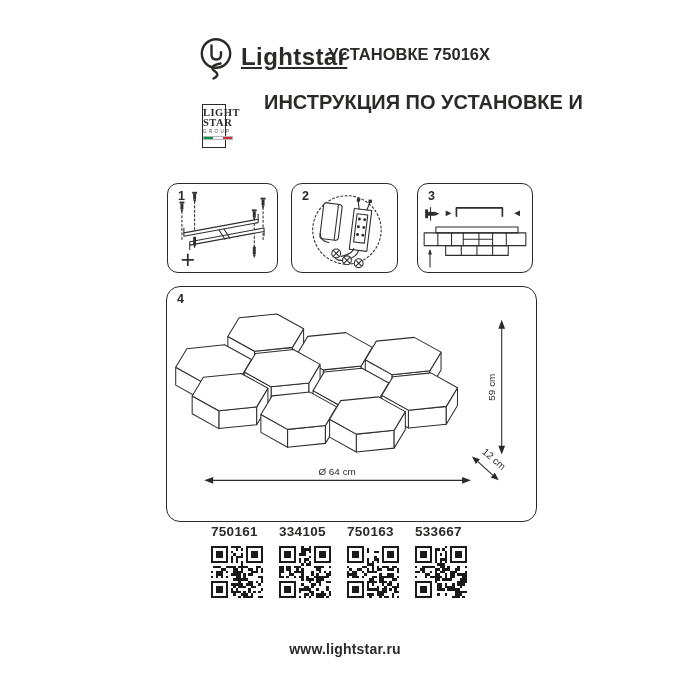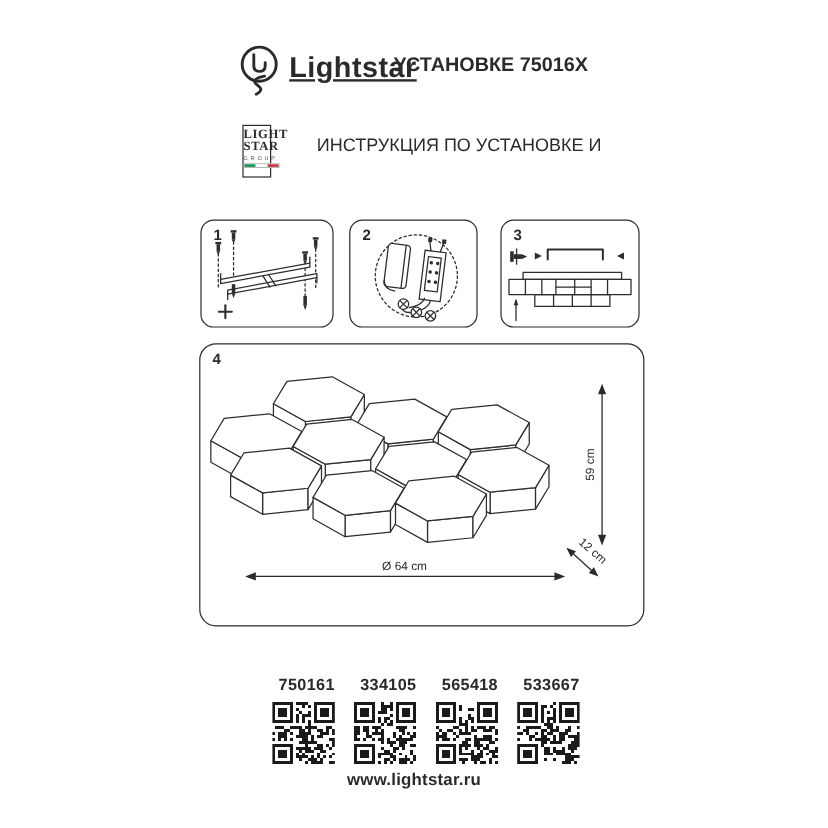--- a/index.html
+++ b/index.html
@@ -15,21 +15,21 @@
                   font-size:16.5px; font-weight:bold; line-height:20px; }
 
   
   .badge { position:absolute; left:202px; top:104px; width:24px; height:44px;
            border:1.2px solid #2b2a29; text-align:center; padding-top:3px; }
   .badge .big { font-family:"Liberation Serif", serif; font-weight:bold; font-size:10.5px; line-height:10px; letter-spacing:0.5px; }
   .badge .small { font-size:4.5px; letter-spacing:2.4px; margin-top:1px; color:#4a4a4a; }
   .badge .flag { display:flex; width:30px; height:4px; margin:2px auto 0; border:0.5px solid #b5b5b5; }
   .badge .flag span { flex:1; }
   .flag-green { background:#009246; } .flag-white { background:#ffffff; } .flag-red { background:#ce2b37; }
-  .heading { position:absolute; left:264px; top:112px; font-size:15px; font-weight:normal; line-height:20px; }
+  .heading { position:absolute; left:264px; top:92px; font-size:20px; font-weight:bold; line-height:20px; }
 
   
   .step-box { position:absolute; top:183px; height:90px; border:1.4px solid #2b2a29; border-radius:11px; background:#fff; }
   #step1 { left:167px; width:111px; }
   #step2 { left:291px; width:107px; }
   #step3 { left:417px; width:116px; }
   .step-num { position:absolute; left:10px; top:5px; font-size:12.5px; font-weight:bold; }
   .step-box svg { position:absolute; left:0; top:0; width:100%; height:100%; }
   .draw { fill:none; stroke:#2f2e2d; stroke-width:1.1; stroke-linejoin:round; stroke-linecap:round; }
   .dash { stroke-dasharray:2,2.4; }
@@ -39,21 +39,21 @@
   
   #step4 { position:absolute; left:166px; top:286px; width:371px; height:236px;
            border:1.4px solid #2b2a29; border-radius:14px; background:#fff; }
   #lamp-svg { position:absolute; left:0; top:0; width:100%; height:100%; }
   #lamp-layers polygon { fill:#ffffff; stroke:#2f2e2d; stroke-width:1.05; stroke-linejoin:round; }
   .dim-line { stroke:#2b2a29; stroke-width:1.1; }
   .dim-head { fill:#2b2a29; }
   .dim-text { font-family:"Liberation Sans", sans-serif; font-size:10px; fill:#2b2a29; }
 
   
-  .article-col { position:absolute; top:563px; width:68px; text-align:right; }
+  .article-col { position:absolute; top:524px; width:68px; text-align:left; }
   #art0 { left:211px; } #art1 { left:279px; } #art2 { left:347px; } #art3 { left:415px; }
   .article-code { font-size:13.5px; font-weight:bold; letter-spacing:0.3px; }
   .qr { width:52px; height:52px; margin-top:7px; shape-rendering:crispEdges; }
   .qr rect { fill:#1a1a1a; }
 
   
   .website { position:absolute; left:0; right:0; top:641px; text-align:center;
              font-size:14px; font-weight:bold; letter-spacing:0.2px; }
 </style>
 </head>
@@ -712,21 +712,21 @@
         <rect x="8" y="20" width="1" height="1"></rect>
         <rect x="10" y="20" width="1" height="1"></rect>
         <rect x="12" y="20" width="1" height="1"></rect>
         <rect x="15" y="20" width="1" height="1"></rect>
         <rect x="16" y="20" width="1" height="1"></rect>
         <rect x="17" y="20" width="1" height="1"></rect>
         <rect x="19" y="20" width="1" height="1"></rect>
       </svg></div>
 </div>
 <div class="article-col" id="art2">
-  <div class="article-code">565418</div>
+  <div class="article-code">750163</div>
   <div class="qr-slot"><svg viewBox="0 0 21 21" class="qr">
         <rect x="0" y="0" width="1" height="1"></rect>
         <rect x="1" y="0" width="1" height="1"></rect>
         <rect x="2" y="0" width="1" height="1"></rect>
         <rect x="3" y="0" width="1" height="1"></rect>
         <rect x="4" y="0" width="1" height="1"></rect>
         <rect x="5" y="0" width="1" height="1"></rect>
         <rect x="6" y="0" width="1" height="1"></rect>
         <rect x="14" y="0" width="1" height="1"></rect>
         <rect x="15" y="0" width="1" height="1"></rect>

